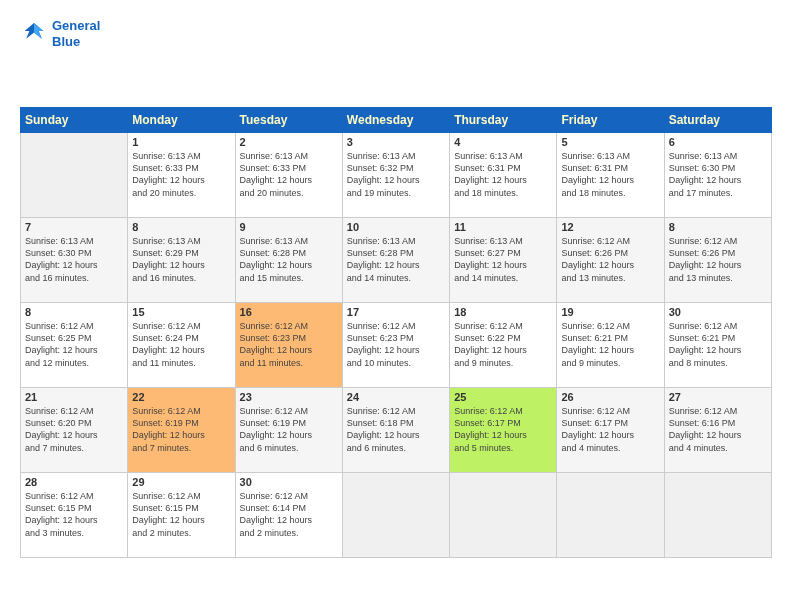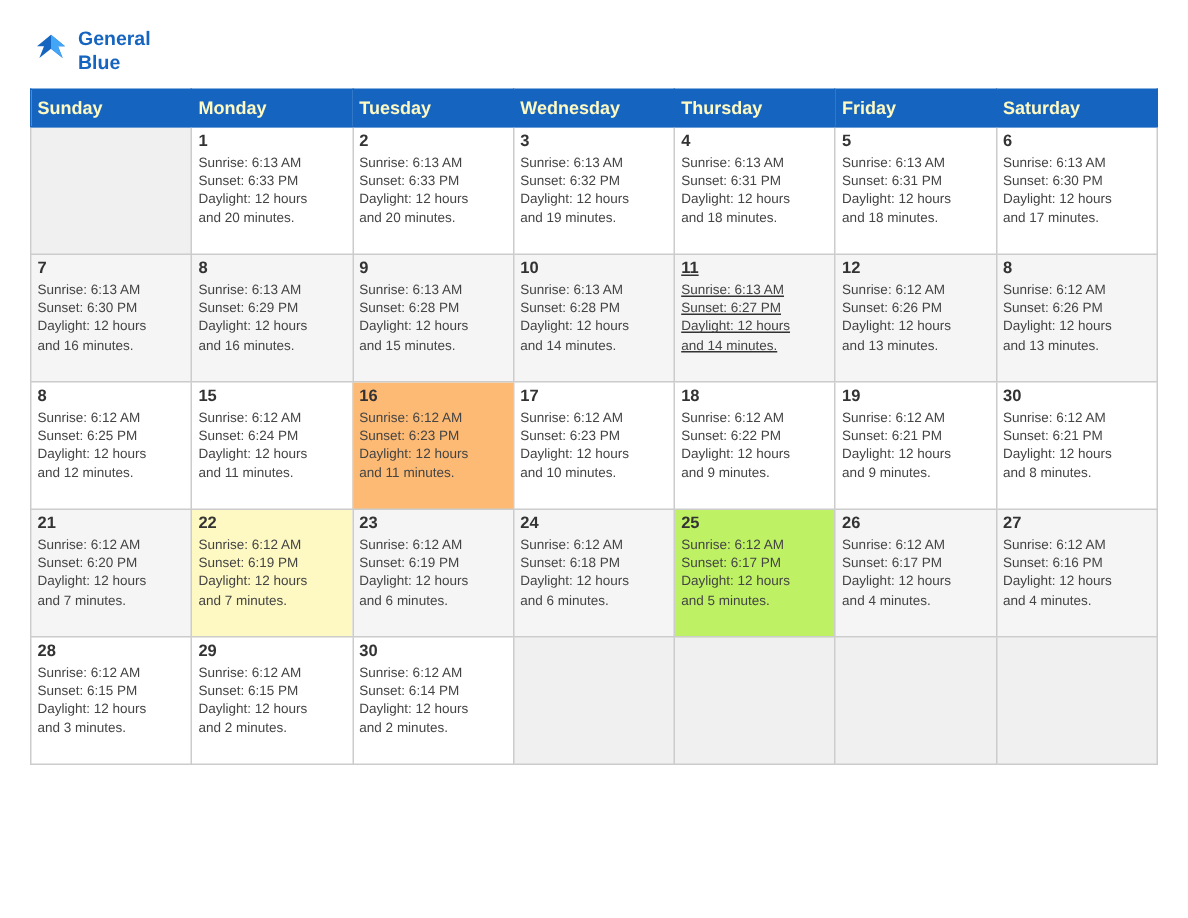--- a/index.html
+++ b/index.html
@@ -9,20 +9,21 @@
       font-family: Arial, sans-serif;
       background: #fff;
       overflow: hidden;
     }
     .page {
       width: 792px;
       height: 612px;
       padding: 18px 20px 10px 20px;
       display: flex;
       flex-direction: column;
+      gap: 48px;
     }
     .header {
       display: flex;
       justify-content: space-between;
       align-items: flex-start;
       margin-bottom: 10px;
     }
     .logo {
       display: flex;
       align-items: center;
@@ -173,21 +174,21 @@
             <div class="day-info">Sunrise: 6:13 AM<br>Sunset: 6:29 PM<br>Daylight: 12 hours<br>and 16 minutes.</div>
           </td>
           <td style="background: rgb(245, 245, 245);">
             <span class="day-num">9</span>
             <div class="day-info">Sunrise: 6:13 AM<br>Sunset: 6:28 PM<br>Daylight: 12 hours<br>and 15 minutes.</div>
           </td>
           <td style="background: rgb(245, 245, 245);">
             <span class="day-num">10</span>
             <div class="day-info">Sunrise: 6:13 AM<br>Sunset: 6:28 PM<br>Daylight: 12 hours<br>and 14 minutes.</div>
           </td>
-          <td style="background: rgb(245, 245, 245); text-decoration: underline;">
+          <td style="background: rgb(245, 245, 245);">
             <span class="day-num">11</span>
             <div class="day-info">Sunrise: 6:13 AM<br>Sunset: 6:27 PM<br>Daylight: 12 hours<br>and 14 minutes.</div>
           </td>
           <td style="background: rgb(245, 245, 245);">
             <span class="day-num">12</span>
             <div class="day-info">Sunrise: 6:12 AM<br>Sunset: 6:26 PM<br>Daylight: 12 hours<br>and 13 minutes.</div>
           </td>
           <td style="background: rgb(245, 245, 245);">
             <span class="day-num">8</span>
             <div class="day-info">Sunrise: 6:12 AM<br>Sunset: 6:26 PM<br>Daylight: 12 hours<br>and 13 minutes.</div>
@@ -221,21 +222,21 @@
           <td style="background: rgb(255, 255, 255);">
             <span class="day-num">30</span>
             <div class="day-info">Sunrise: 6:12 AM<br>Sunset: 6:21 PM<br>Daylight: 12 hours<br>and 8 minutes.</div>
           </td>
         </tr>
         <tr>
           <td style="background: rgb(245, 245, 245);">
             <span class="day-num">21</span>
             <div class="day-info">Sunrise: 6:12 AM<br>Sunset: 6:20 PM<br>Daylight: 12 hours<br>and 7 minutes.</div>
           </td>
-          <td style="background: #fef9c3;">
+          <td style="background: #fdba74;">
             <span class="day-num">22</span>
             <div class="day-info">Sunrise: 6:12 AM<br>Sunset: 6:19 PM<br>Daylight: 12 hours<br>and 7 minutes.</div>
           </td>
           <td style="background: rgb(245, 245, 245);">
             <span class="day-num">23</span>
             <div class="day-info">Sunrise: 6:12 AM<br>Sunset: 6:19 PM<br>Daylight: 12 hours<br>and 6 minutes.</div>
           </td>
           <td style="background: rgb(245, 245, 245);">
             <span class="day-num">24</span>
             <div class="day-info">Sunrise: 6:12 AM<br>Sunset: 6:18 PM<br>Daylight: 12 hours<br>and 6 minutes.</div>

